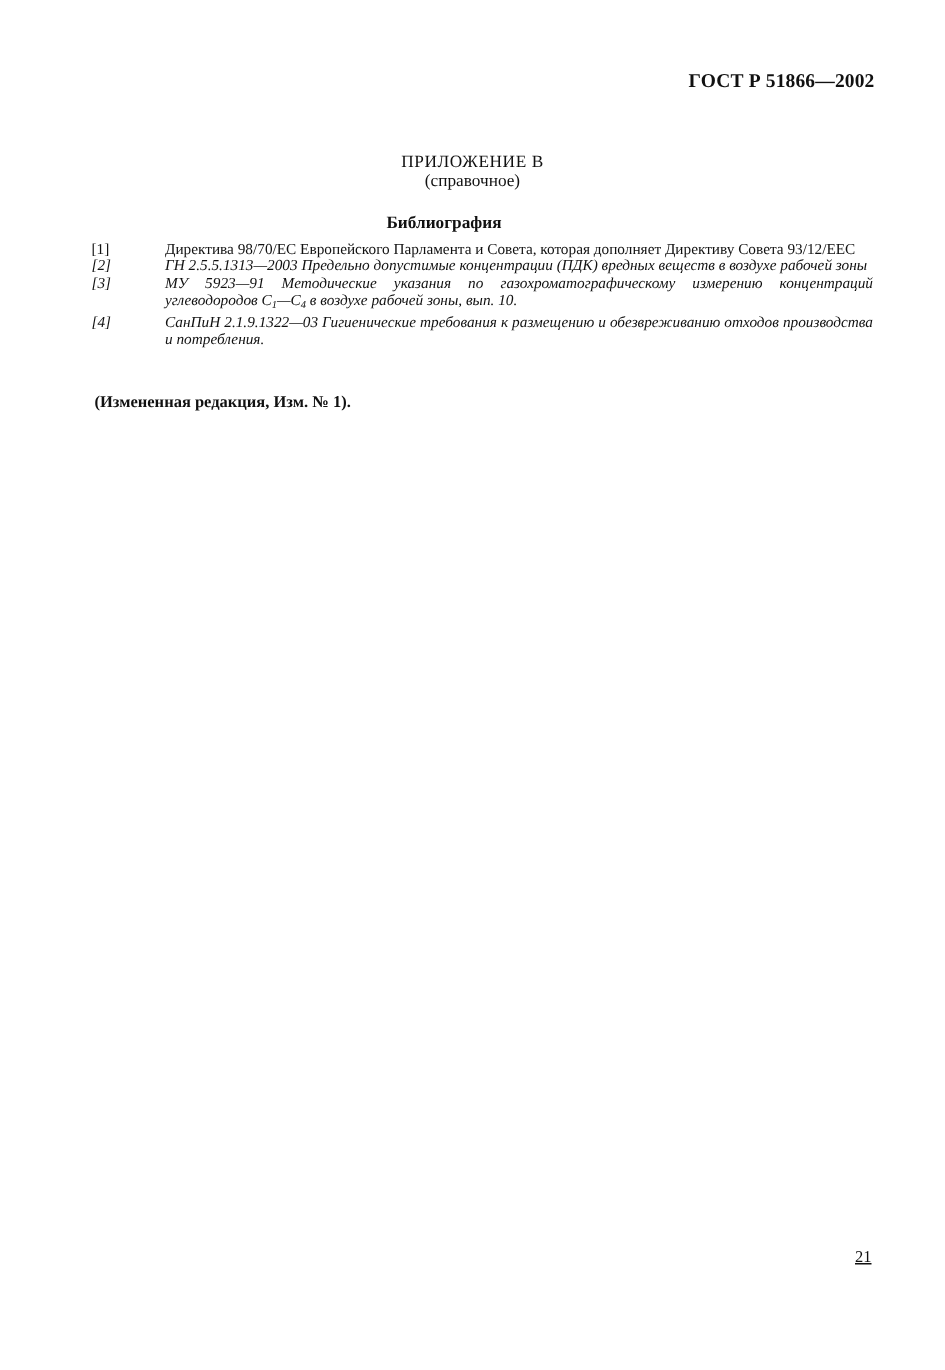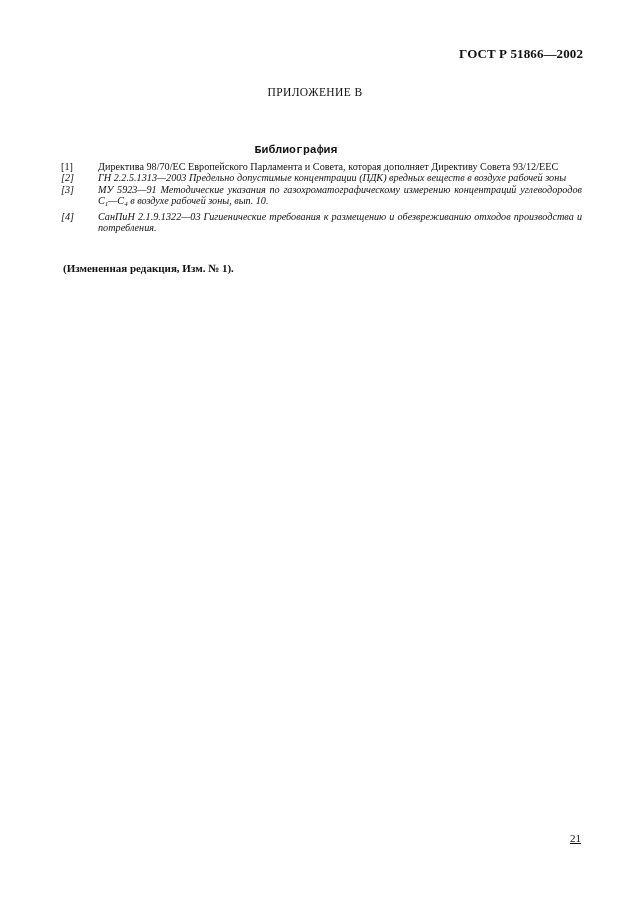--- a/index.html
+++ b/index.html
@@ -19,37 +19,36 @@
       position: absolute;
       top: 46px;
       right: 47px;
       font-weight: bold;
       font-size: 13px;
       letter-spacing: 0.1px;
       margin-left: 48px;
     }
     .appendix-block {
       position: absolute;
-      top: 86px;
+      top: 102px;
       left: 0;
       width: 630px;
       text-align: center;
       font-size: 11.5px;
       line-height: 13px;
     }
     .appendix-title { letter-spacing: 0.4px; }
     .section-title {
       position: absolute;
       top: 143px;
       left: 0;
       width: 592px;
       text-align: center;
       font-weight: bold;
       font-size: 11.5px;
-      font-family: Liberation Mono, monospace;
     }
     .biblio {
       position: absolute;
       top: 161px;
       left: 61px;
       width: 521px;
       font-size: 10.2px;
       line-height: 11.4px;
     }
     .bib-row {
@@ -57,20 +56,21 @@
       align-items: flex-start;
     }
     .bib-num {
       width: 37px;
       flex: 0 0 37px;
     }
     .bib-text {
       flex: 1 1 auto;
       text-align: justify;
       text-align-last: left;
+      margin-left: 12px;
     }
     .bib-row.italic .bib-num,
     .bib-row.italic .bib-text { font-style: italic; }
     .note {
       position: absolute;
       top: 262px;
       left: 63px;
       font-weight: bold;
       font-size: 11px;
     }
@@ -83,32 +83,33 @@
     }
     sub { font-size: 7px; vertical-align: -2px; }
   </style>
 </head>
 <body>
 
 <div class="page-header">ГОСТ Р 51866—2002</div>
 
 <div class="appendix-block">
   <div class="appendix-title">ПРИЛОЖЕНИЕ В</div>
+  <div class="appendix-subtitle">(справочное)</div>
 </div>
 
 <div class="section-title">Библиография</div>
 
 <div class="biblio">
   <div class="bib-row">
     <span class="bib-num">[1]</span>
     <span class="bib-text">Директива 98/70/ЕС Европейского Парламента и Совета, которая дополняет Директиву Совета 93/12/ЕЕС</span>
   </div>
   <div class="bib-row italic">
     <span class="bib-num">[2]</span>
-    <span class="bib-text">ГН 2.2.5.1313—2003 Предельно допустимые концентрации (ПДК) вредных веществ в воздухе рабочей зоны</span>
+    <span class="bib-text">ГН 2.5.5.1313—2003 Предельно допустимые концентрации (ПДК) вредных веществ в воздухе рабочей зоны</span>
   </div>
   <div class="bib-row italic">
     <span class="bib-num">[3]</span>
     <span class="bib-text"><span>МУ 5923—91 Методические указания по газохроматографическому измерению концентраций углеводородов С</span><sub>1</sub><span>—С</span><sub>4</sub><span> в воздухе рабочей зоны, вып. 10.</span></span>
   </div>
   <div class="bib-row italic">
     <span class="bib-num">[4]</span>
     <span class="bib-text">СанПиН 2.1.9.1322—03 Гигиенические требования к размещению и обезвреживанию отходов производства и потребления.</span>
   </div>
 </div>

